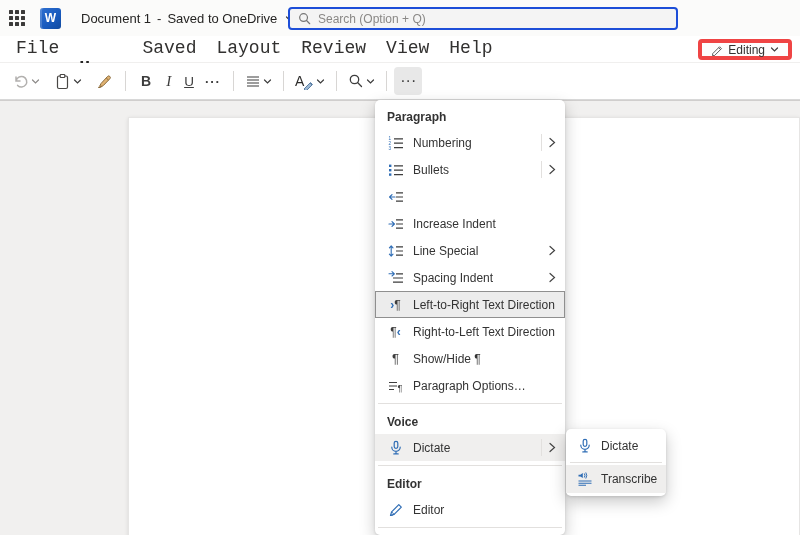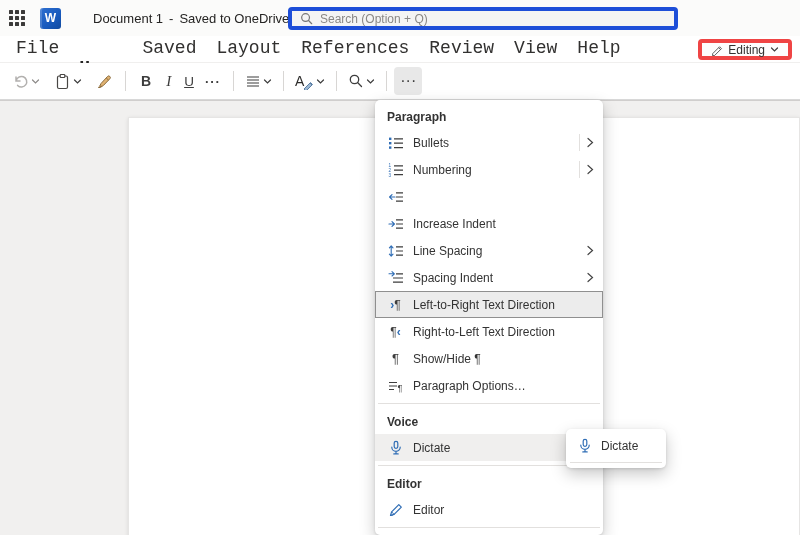--- a/index.html
+++ b/index.html
@@ -6,23 +6,23 @@
   html,body { width:800px; height:535px; overflow:hidden; }
   body { font-family:"Liberation Sans", sans-serif; background:#fff; color:#323130; }
   .app { position:relative; width:800px; height:535px; background:#fff; }
 
   
   .topbar { position:absolute; left:0; top:0; width:800px; height:36px; background:#fbfbfa; display:flex; align-items:center; }
   .waffle { width:34px; height:36px; display:flex; align-items:center; justify-content:center; cursor:pointer; }
   .waffle-grid { display:grid; grid-template-columns:repeat(3,4px); grid-template-rows:repeat(3,4px); gap:2px; }
   .waffle-grid span { width:4px; height:4px; background:#3b3a39; border-radius:0.5px; }
   .word-logo { width:21px; height:21px; margin-left:6px; border-radius:3px; background:linear-gradient(135deg,#2e6fd0 0%,#185abd 60%,#124a9e 100%); color:#fff; font-weight:bold; font-size:12px; display:flex; align-items:center; justify-content:center; box-shadow:inset 2px 0 0 rgba(255,255,255,.18); }
-  .doc-title { margin-left:32px; font-size:13px; color:#252423; display:flex; align-items:center; gap:6px; white-space:nowrap; }
+  .doc-title { margin-left:20px; font-size:13px; color:#252423; display:flex; align-items:center; gap:6px; white-space:nowrap; }
   .doc-title .chev { margin-left:2px; }
-  .search-box { position:absolute; left:288px; top:7px; width:390px; height:23px; background:#f4f4f4; border:4px solid #1d4ed8; border-radius:4px; display:flex; align-items:center; padding:0 8px; }
+  .search-box { position:absolute; left:288px; top:7px; width:390px; height:23px; background:#f4f4f4; border:2px solid #1d4ed8; border-radius:4px; display:flex; align-items:center; padding:0 8px; }
   .search-box input { border:none; outline:none; background:transparent; font-family:"Liberation Sans",sans-serif; font-size:12px; color:#6f6e6d; width:100%; margin-left:7px; }
   .search-box input::placeholder { color:#8a8886; opacity:1; }
 
   
   .menubar { position:absolute; left:0; top:36px; width:800px; height:27px; background:#fff; display:flex; align-items:center; padding-left:6px; border-bottom:1px solid #f0efee; }
   .mb-item { font-size:18px; color:#323130; padding:4px 10px 6px; cursor:pointer; position:relative;font-family:Liberation Mono, monospace; }
   .mb-item.active { font-weight:bold; color:#252423;margin-top:40px; }
   .mb-item.active::after { content:""; position:absolute; left:9px; right:9px; bottom:0; height:2.5px; background:#185abd; border-radius:2px; }
   .editing-btn { position:absolute; right:8px; top:3px; height:21px; display:flex; align-items:center; gap:5px; border:4px solid #ef4444; background:#fdfdfd; border-radius:4px; padding:0 9px; font-size:12px; color:#323130; cursor:pointer; }
 
@@ -38,21 +38,21 @@
   .glyph-dots { font-size:13px; font-weight:bold; letter-spacing:1px; color:#3d3d3d; padding:0 5px; }
   .tb-btn.overflow { background:#e8e8e8; width:28px; }
   .styles-A { font-size:14px; color:#2d2c2b; position:relative; padding-right:2px; }
   .styles-pen { margin-left:-3px; margin-top:6px; }
 
   
   .docarea { position:absolute; left:0; top:100px; width:800px; height:435px; background:#f1f0ef; border-top:1px solid #d0cecd; }
   .page { position:absolute; left:128px; top:16px; width:672px; height:430px; background:#fff; border:1px solid #e6e5e4; box-shadow:0 1px 4px rgba(0,0,0,.10); }
 
   
-  .menu { position:absolute; left:375px; top:100px; width:228px; height:435px; background:#fff; border-radius:5px; box-shadow:0 6px 16px rgba(0,0,0,.22), 0 1px 3px rgba(0,0,0,.12); overflow:hidden; padding-top:3px; z-index:5; }
+  .menu { position:absolute; left:375px; top:100px; width:190px; height:435px; background:#fff; border-radius:5px; box-shadow:0 6px 16px rgba(0,0,0,.22), 0 1px 3px rgba(0,0,0,.12); overflow:hidden; padding-top:3px; z-index:5; }
   .mh { font-size:12px; font-weight:bold; color:#333; padding:7px 12px 5px; }
   .mi { height:27px; display:flex; align-items:center; padding:0 6px 0 12px; cursor:pointer; position:relative; }
   .mi .mic { width:17px; display:flex; align-items:center; justify-content:center; flex:none; }
   .mi .mlb { font-size:12px; color:#333; margin-left:9px; white-space:nowrap; flex:1; }
   .mi .msplit { width:1px; height:17px; background:#e2e0de; margin-right:6px; }
   .mi .mchev { display:flex; align-items:center; padding-right:3px; }
   .mi.focused { background:#ececec; box-shadow:inset 0 0 0 1px #8f8f8f; }
   .mi.hovered { background:#f0efee; }
   .mdv { height:1px; background:#e2e0de; margin:4px 3px; }
   .ticon { font-size:12px; color:#3d3d3d; line-height:1; }
@@ -108,21 +108,20 @@
       </span>
       <input type="text" placeholder="Search (Option + Q)" style="">
     </div>
   </div>
 
   <div class="menubar">
     <div class="mb-item">File</div>
     <div class="mb-item active">Home</div>
     <div class="mb-item">Saved</div>
     <div class="mb-item">Layout</div>
-    <div class="mb-item">References</div>
     <div class="mb-item">Review</div>
     <div class="mb-item">View</div>
     <div class="mb-item">Help</div>
     <div class="editing-btn">
       <span>
         <svg width="12" height="12" viewBox="0 0 14 14">
             <path d="M2 11.2 L10 3.2 L12.2 5.4 L4.2 13.4 L1.8 13.6 Z M8.9 4.3 L11.1 6.5" stroke="#444" stroke-width="1" fill="none" stroke-linejoin="round"></path>
           </svg>
       </span>
       <span>Editing</span>
@@ -212,56 +211,56 @@
   <div class="docarea">
     <div class="page"></div>
   </div>
 
   <div class="menu">
     <div class="mh">Paragraph</div>
 
     <div class="mi">
       <span class="mic">
         <svg width="16" height="16" viewBox="0 0 16 16">
+            <text x="0.5" y="5" font-size="4.6" fill="#2f6db5" font-family="Liberation Sans,sans-serif">1</text>
+            <text x="0.5" y="9.8" font-size="4.6" fill="#2f6db5" font-family="Liberation Sans,sans-serif">2</text>
+            <text x="0.5" y="14.6" font-size="4.6" fill="#2f6db5" font-family="Liberation Sans,sans-serif">3</text>
+            <path d="M6 3.8 H15 M6 8.2 H15 M6 12.6 H15" stroke="#3d3d3d" stroke-width="1.2"></path>
+          </svg>
+      </span>
+      <span class="mlb">Numbering</span>
+      <span class="msplit"></span>
+      <span class="mchev">
+          <svg width="8" height="11" viewBox="0 0 8 11">
+            <path d="M2 1.5 L6.5 5.5 L2 9.5" stroke="#444" stroke-width="1.2" fill="none" stroke-linecap="round"></path>
+          </svg>
+        </span>
+    </div>
+
+    <div class="mi">
+      <span class="mic">
+        <svg width="16" height="16" viewBox="0 0 16 16">
             <rect x="1" y="2.6" width="2.4" height="2.4" fill="#2f6db5"></rect>
             <rect x="1" y="7" width="2.4" height="2.4" fill="#2f6db5"></rect>
             <rect x="1" y="11.4" width="2.4" height="2.4" fill="#2f6db5"></rect>
             <path d="M6 3.8 H15 M6 8.2 H15 M6 12.6 H15" stroke="#3d3d3d" stroke-width="1.2"></path>
           </svg>
       </span>
       <span class="mlb">Bullets</span>
       <span class="msplit"></span>
       <span class="mchev">
           <svg width="8" height="11" viewBox="0 0 8 11">
             <path d="M2 1.5 L6.5 5.5 L2 9.5" stroke="#444" stroke-width="1.2" fill="none" stroke-linecap="round"></path>
           </svg>
         </span>
     </div>
 
     <div class="mi">
       <span class="mic">
         <svg width="16" height="16" viewBox="0 0 16 16">
-            <text x="0.5" y="5" font-size="4.6" fill="#2f6db5" font-family="Liberation Sans,sans-serif">1</text>
-            <text x="0.5" y="9.8" font-size="4.6" fill="#2f6db5" font-family="Liberation Sans,sans-serif">2</text>
-            <text x="0.5" y="14.6" font-size="4.6" fill="#2f6db5" font-family="Liberation Sans,sans-serif">3</text>
-            <path d="M6 3.8 H15 M6 8.2 H15 M6 12.6 H15" stroke="#3d3d3d" stroke-width="1.2"></path>
-          </svg>
-      </span>
-      <span class="mlb">Numbering</span>
-      <span class="msplit"></span>
-      <span class="mchev">
-          <svg width="8" height="11" viewBox="0 0 8 11">
-            <path d="M2 1.5 L6.5 5.5 L2 9.5" stroke="#444" stroke-width="1.2" fill="none" stroke-linecap="round"></path>
-          </svg>
-        </span>
-    </div>
-
-    <div class="mi">
-      <span class="mic">
-        <svg width="16" height="16" viewBox="0 0 16 16">
             <path d="M8 3.8 H15 M8 8 H15 M8 12.2 H15" stroke="#3d3d3d" stroke-width="1.2"></path>
             <path d="M7 8 H1.8 M4 5.6 L1.6 8 L4 10.4" stroke="#2f6db5" stroke-width="1.2" fill="none" stroke-linecap="round" stroke-linejoin="round"></path>
           </svg>
       </span>
     </div>
 
     <div class="mi">
       <span class="mic">
         <svg width="16" height="16" viewBox="0 0 16 16">
             <path d="M8 3.8 H15 M8 8 H15 M8 12.2 H15" stroke="#3d3d3d" stroke-width="1.2"></path>
@@ -271,21 +270,21 @@
       <span class="mlb">Increase Indent</span>
     </div>
 
     <div class="mi">
       <span class="mic">
         <svg width="16" height="16" viewBox="0 0 16 16">
             <path d="M3.2 3 V13 M1.4 4.8 L3.2 2.8 L5 4.8 M1.4 11.2 L3.2 13.2 L5 11.2" stroke="#2f6db5" stroke-width="1.1" fill="none" stroke-linecap="round" stroke-linejoin="round"></path>
             <path d="M8 3.8 H15 M8 8 H15 M8 12.2 H15" stroke="#3d3d3d" stroke-width="1.2"></path>
           </svg>
       </span>
-      <span class="mlb">Line Spacing</span>
+      <span class="mlb">Line Special</span>
       <span class="mchev">
           <svg width="8" height="11" viewBox="0 0 8 11">
             <path d="M2 1.5 L6.5 5.5 L2 9.5" stroke="#444" stroke-width="1.2" fill="none" stroke-linecap="round"></path>
           </svg>
         </span>
     </div>
 
     <div class="mi">
       <span class="mic">
         <svg width="16" height="16" viewBox="0 0 16 16">
@@ -366,15 +365,25 @@
     <div class="smi">
       <span class="mic">
         <svg width="16" height="16" viewBox="0 0 16 16">
             <rect x="6.2" y="1.3" width="3.6" height="7" rx="1.8" stroke="#2f6db5" stroke-width="1.2" fill="none"></rect>
             <path d="M3.8 7.2 a4.2 4.2 0 0 0 8.4 0 M8 11.6 V13.8 M5.8 13.9 H10.2" stroke="#2f6db5" stroke-width="1.2" fill="none" stroke-linecap="round"></path>
           </svg>
       </span>
       <span class="mlb">Dictate</span>
     </div>
     <div class="smdv"></div>
+    <div class="smi hovered">
+      <span class="mic">
+        <svg width="16" height="16" viewBox="0 0 16 16">
+            <path d="M1.5 3.8 h1.8 L5.8 2 v5 L3.3 5.4 H1.5z" fill="#2f6db5"></path>
+            <path d="M7.5 2.8 a3 3 0 0 1 0 3.4 M9 1.8 a5 5 0 0 1 0 5.4" stroke="#2f6db5" stroke-width="1" fill="none" stroke-linecap="round"></path>
+            <path d="M1.5 10 H14.5 M1.5 12.3 H14.5 M1.5 14.3 H9" stroke="#2f6db5" stroke-width="1.1"></path>
+          </svg>
+      </span>
+      <span class="mlb">Transcribe</span>
+    </div>
   </div>
 
 </div>
 
 </body></html>

